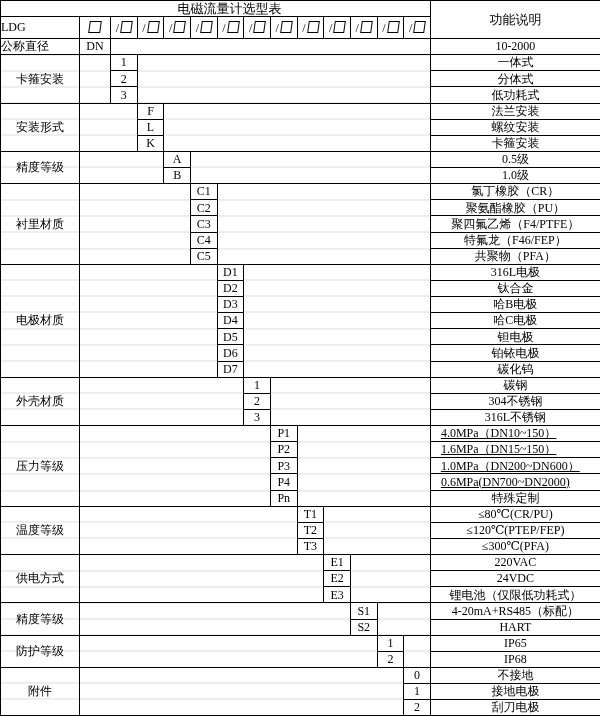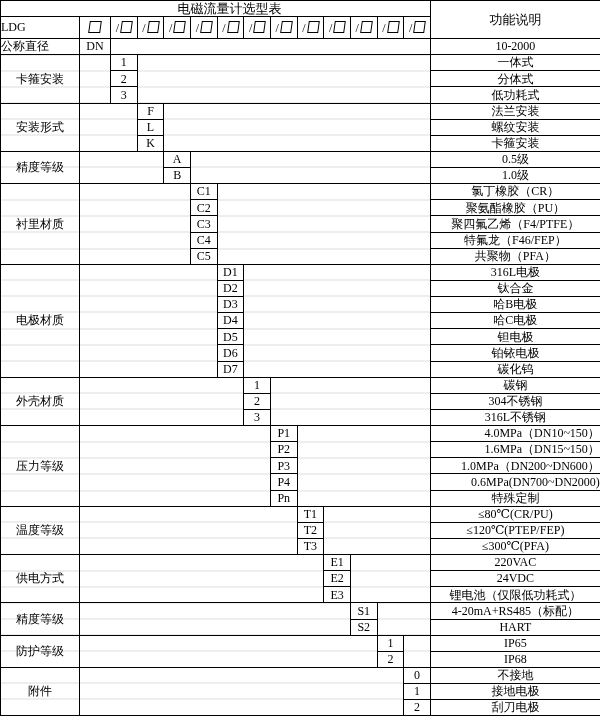--- a/index.html
+++ b/index.html
@@ -12,21 +12,21 @@
   td{
     border:1px solid #000;padding:0;font-size:12px;text-align:center;
     vertical-align:middle;overflow:hidden;white-space:nowrap;line-height:1.05;
   }
   tr.r0{height:16px;}
   tr.r1{height:22px;}
   tr.rn{height:16.14px;}
   td.title{font-size:13px;font-weight:normal;padding-left:28px;}
   td.head{font-size:13px;margin-top:32px;}
   td.left{text-align:left;}
-  td.aleft{text-align:right;padding-left:2px;}
+  td.aleft{text-align:left;padding-left:10px;text-decoration:underline;}
   
   td.ml{
     background:repeating-linear-gradient(
       to bottom,
       #fff 0px, #fff 15.14px,
       #dcdcdc 15.14px, #dcdcdc 16.14px
     );
   }
   .box{
     display:inline-block;width:9px;height:10px;border:1px solid #000;

